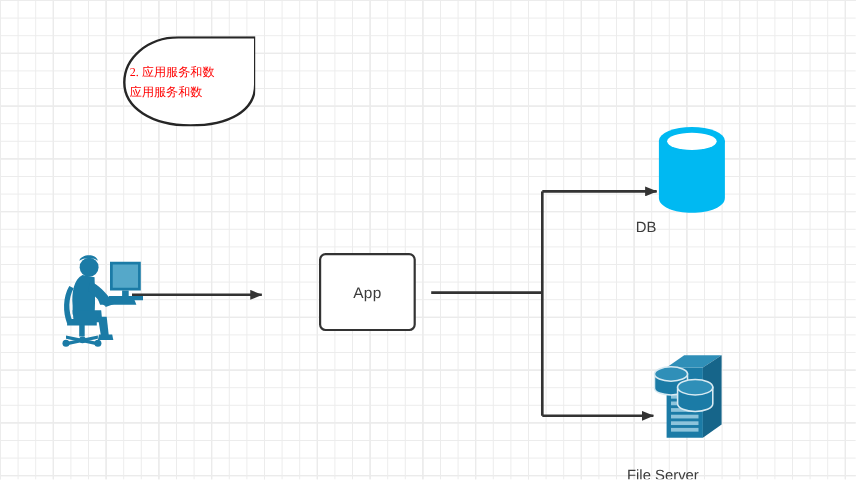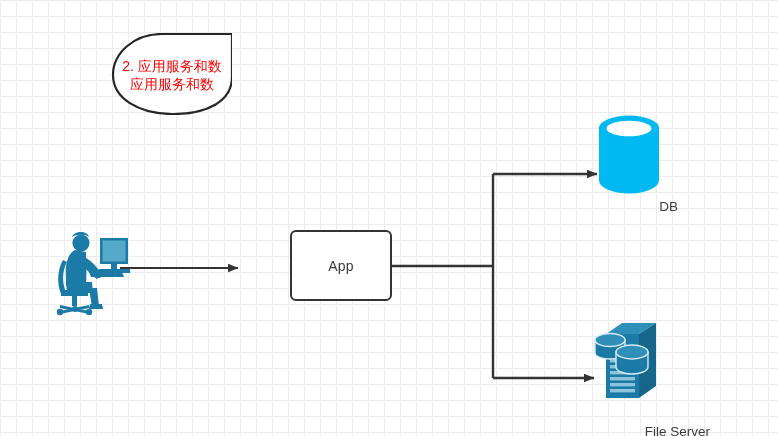--- a/index.html
+++ b/index.html
@@ -30,21 +30,21 @@
     height: 436px;
   }
   .node {
     position: absolute;
   }
 
   
   #app-box {
     left: 290px;
     top: 230px;
-    width: 102px;
+    width: 88px;
     height: 71px;
     border: 2px solid #333333;
     border-radius: 6px;
     background: #ffffff;
     box-sizing: border-box;
     display: flex;
     align-items: center;
     justify-content: center;
   }
   #app-box .node-label {
@@ -58,31 +58,30 @@
     left: 110px;
     top: 33px;
     width: 122px;
     height: 82px;
   }
   #callout-text {
     position: absolute;
     left: 118px;
     top: 57px;
     width: 108px;
-    text-align: center;
-    font-size: 14px;
+    font-size: 11px;
     line-height: 18px;
     color: #ff0000;
-    font-family: Liberation Sans, sans-serif;
+    font-family: Liberation Serif, serif;
   }
 
   
   .caption {
     position: absolute;
-    text-align: right;
+    text-align: left;
     font-size: 13.5px;
     color: #3b3b3b;
     white-space: nowrap;
   }
   #db-caption { left: 578px; top: 199px; width: 100px; }
   #fs-caption { left: 570px; top: 424px; width: 140px; }
 </style>
 </head>
 <body>
 

